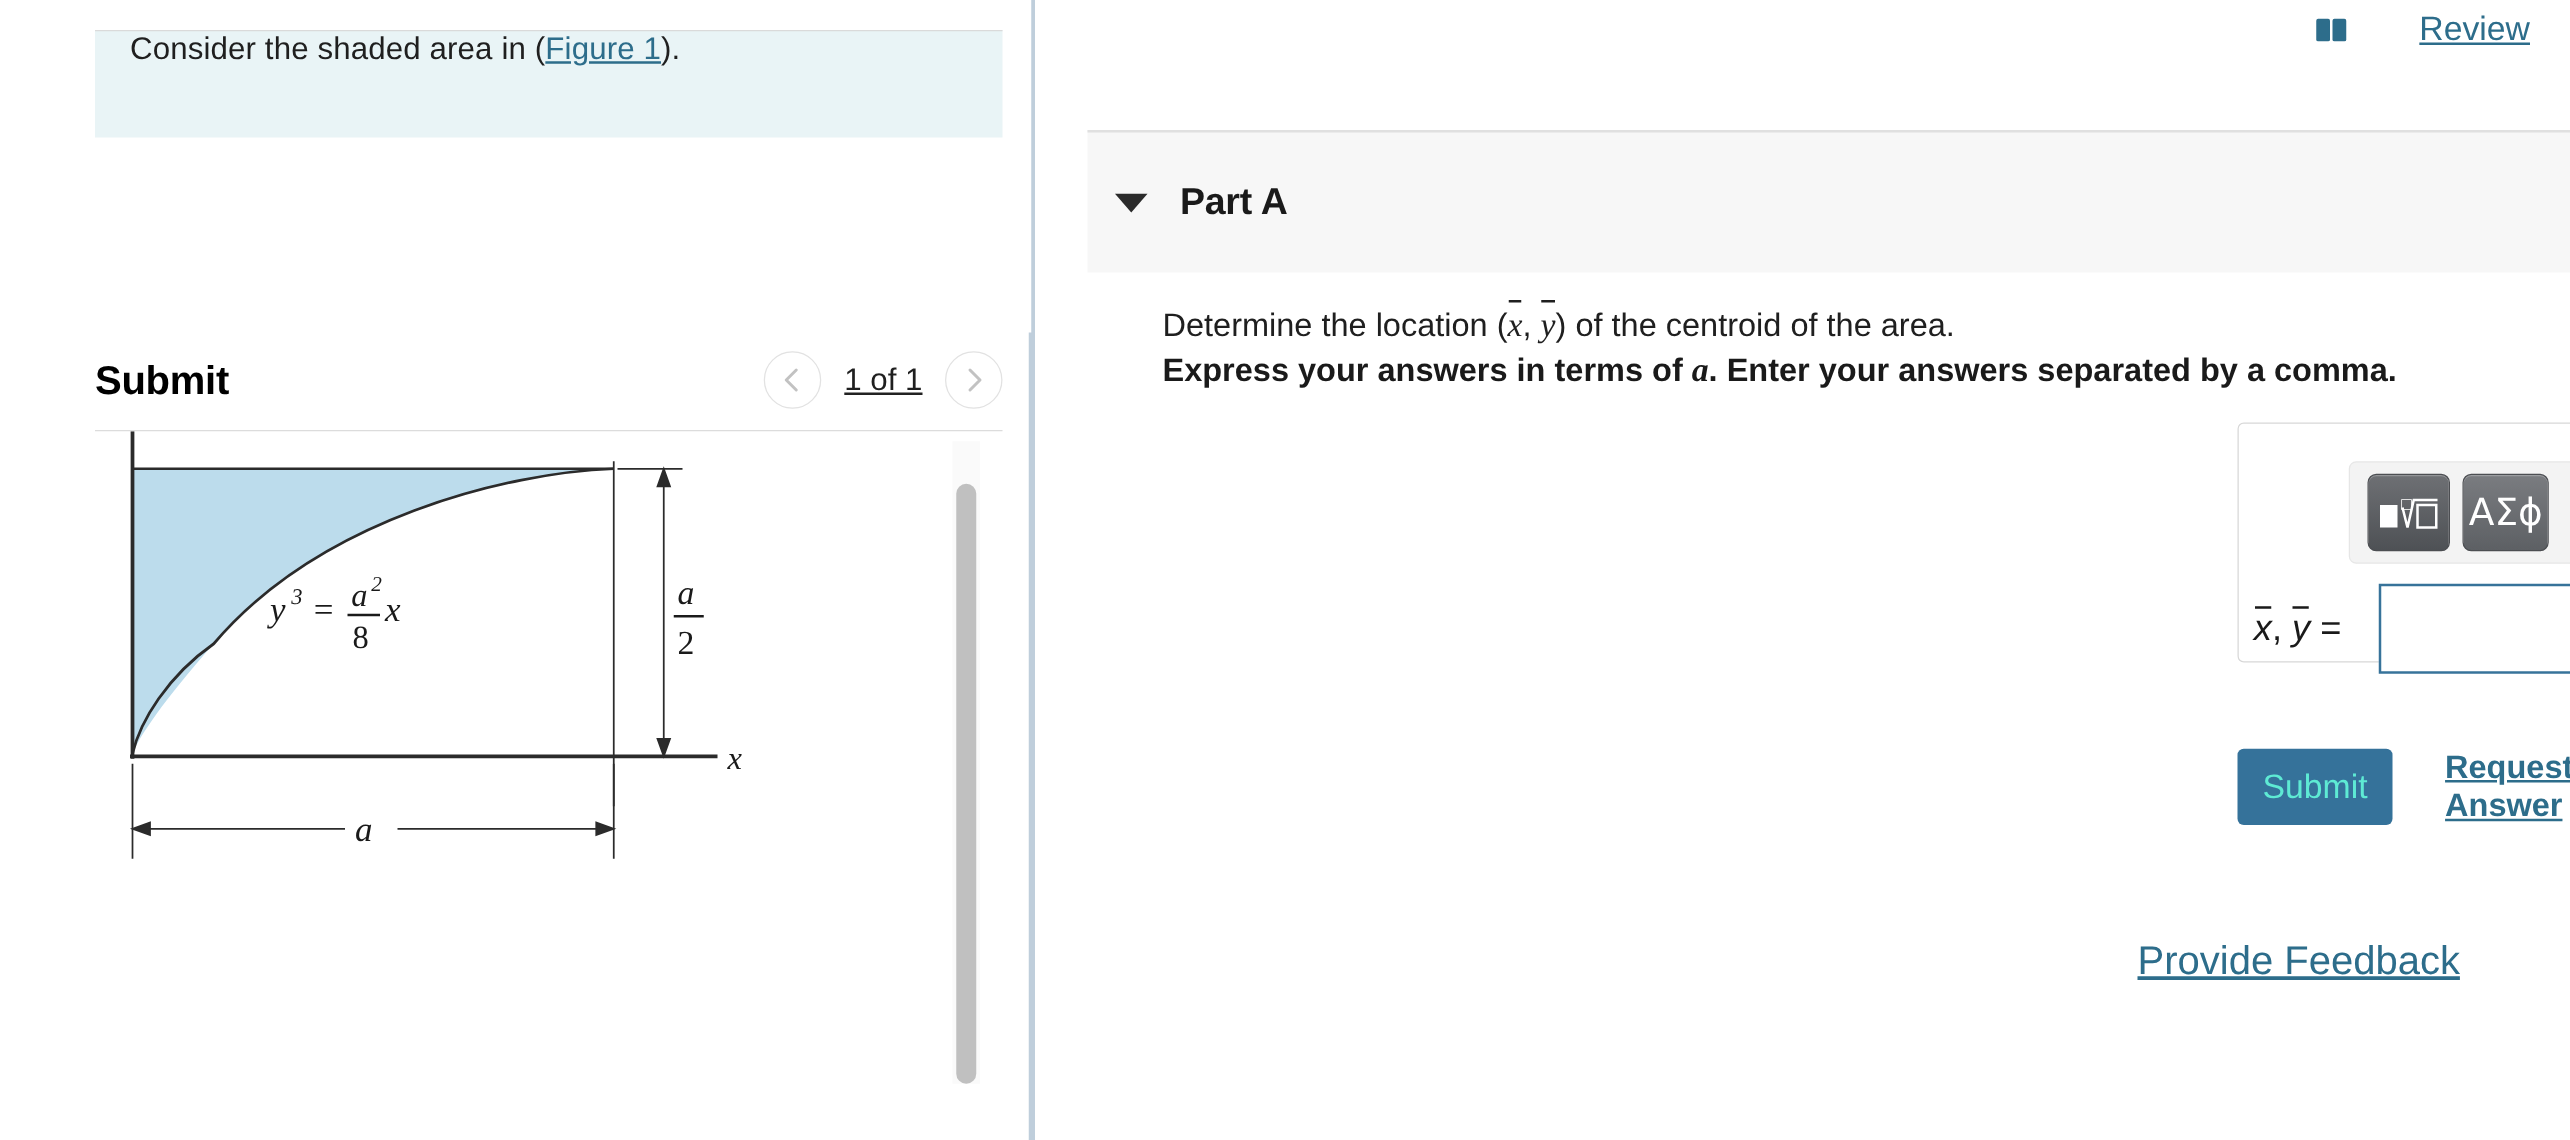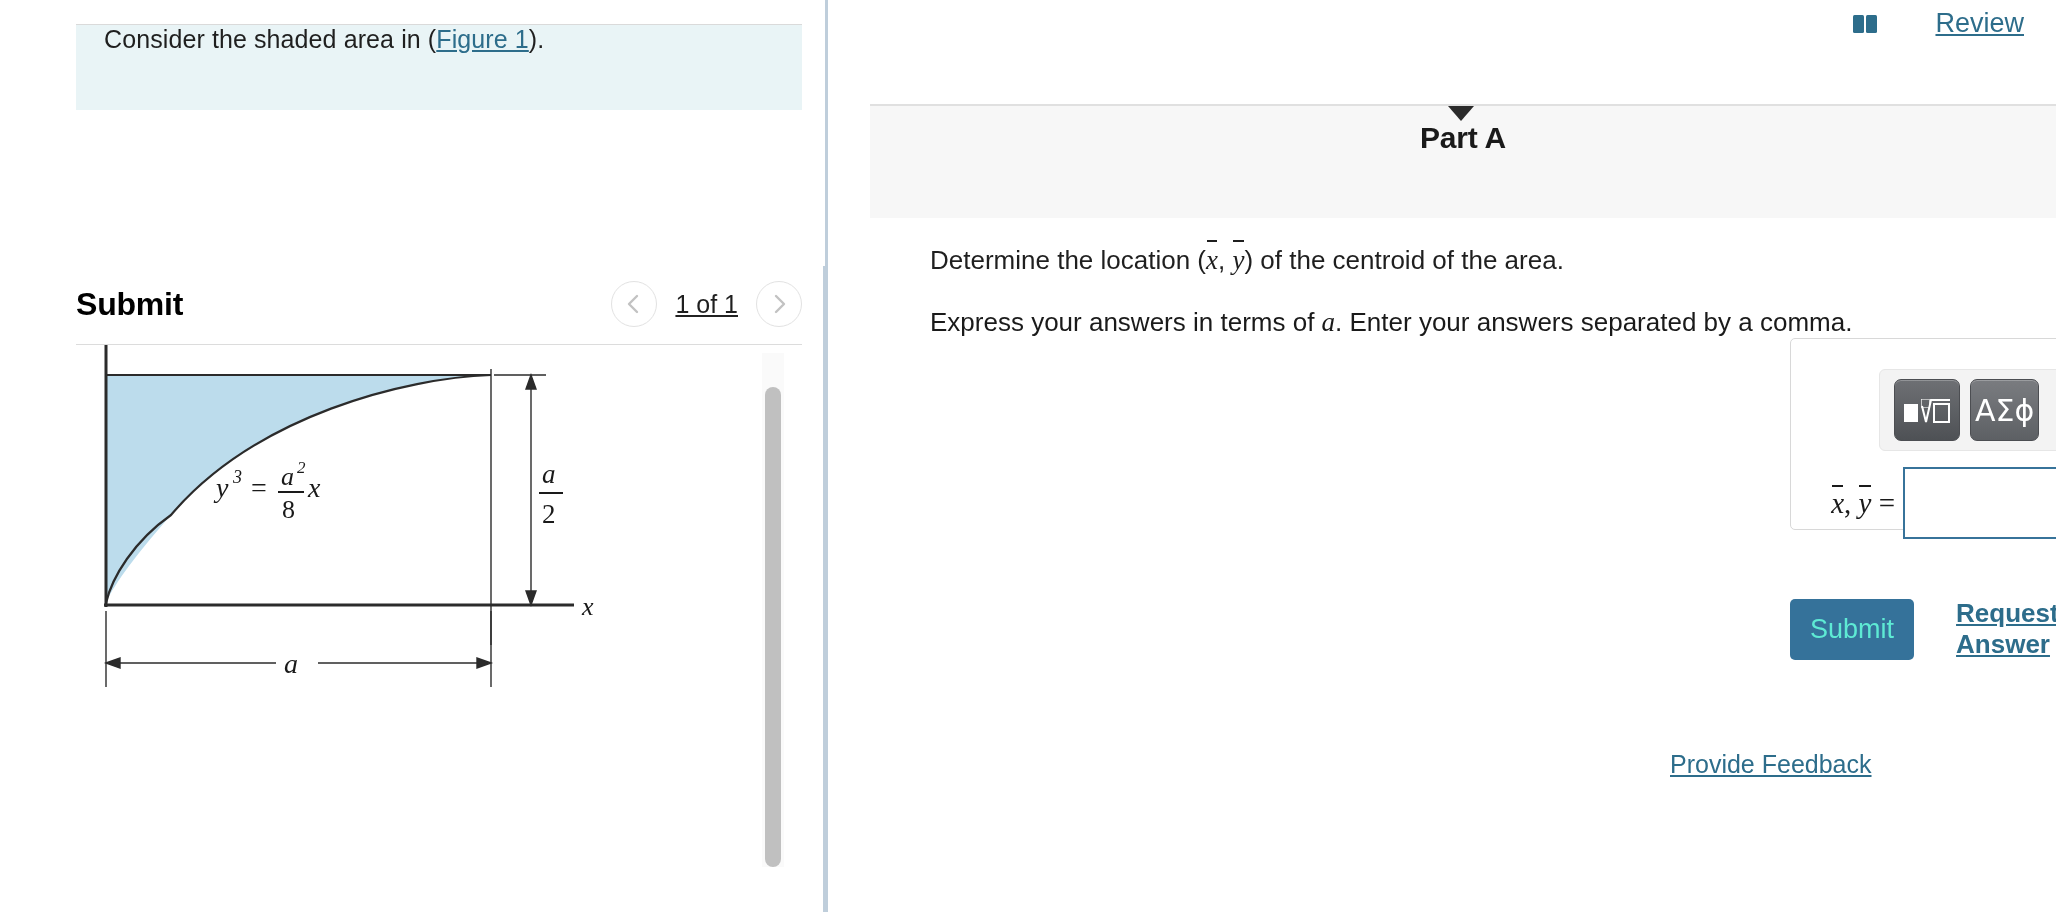--- a/index.html
+++ b/index.html
@@ -108,41 +108,41 @@
   .review-link {
     font-size: 27px; color: #2d6d8b;
     text-decoration: underline; font-weight: normal; margin-left: 47px;
   }
 
   .part-band {
     position: absolute; left: 42px; top: 104px;
     width: 1186px; height: 114px;
     background: #f7f7f7;
     border-top: 2px solid #e0e0e0;
-    display: flex; align-items: center; flex-direction: column;
+    display: flex; align-items: center;
   }
   .caret {
     margin-left: 22px; margin-right: 26px;
     width: 0; height: 0;
     border-left: 13px solid transparent;
     border-right: 13px solid transparent;
     border-top: 15px solid #2b2b2b;
   }
   .part-title {
     font-size: 30px; font-weight: bold; color: #1a1a1a;
     letter-spacing: -.2px;
   }
 
   .qwrap { position: absolute; left: 102px; top: 242px; width: 1100px; }
   .q-line {
     font-size: 26px; color: #1f1f1f; line-height: 1.35;
   }
   .q-bold {
-    font-size: 26px; color: #1a1a1a; font-weight: normal;
-    margin-top: 26px; line-height: 1.35;
+    font-size: 26px; color: #1a1a1a; font-weight: bold;
+    line-height: 1.35;
   }
   .mathi {
     font-family: "Liberation Serif", serif;
     font-style: italic;
     font-size: 27px;
   }
   .ovl { position: relative; display: inline-block; }
   .ovl::after {
     content: ""; position: absolute;
     left: 4%; right: 6%; top: -2px; height: 2px;
@@ -176,22 +176,22 @@
     color: #ffffff;
   }
   .mbtn.first { margin-left: 14px; background: linear-gradient(#6e7074, #4e5155); }
   .mbtn-greek { font-family: "DejaVu Sans", sans-serif; font-size: 30px; padding: 0 4px; }
 
   .answer-row {
     position: absolute; left: 12px; top: 128px;
     width: 900px; display: flex; align-items: center;
   }
   .answer-label {
-    width: 100px; text-align: right; padding-right: 8px;
-    font-family: Liberation Serif, serif;
+    width: 100px; text-align: left; padding-right: 8px;
+    font-family: Liberation Sans, sans-serif;
     font-size: 29px; color: #1a1a1a;
   }
   .answer-input {
     width: 720px; height: 72px;
     border: 2px solid #37739a;
     background: #ffffff;
     font-size: 24px; padding: 0 12px;
     font-family: "Liberation Sans", sans-serif;
     outline: none;
   }
@@ -208,22 +208,22 @@
     padding: 15px 20px;
     cursor: pointer;
   }
   .request-link {
     margin-left: 42px;
     font-size: 26px; font-weight: bold;
     color: #2d6d8b; text-decoration: underline;
   }
 
   .feedback-link {
-    position: absolute; left: 842px; top: 750px;
-    font-size: 25px; color: #2d6d8b; 
+    position: absolute; left: 882px; top: 750px;
+    font-size: 32px; color: #2d6d8b; 
   }
 </style>
 </head>
 <body>
 
 <div class="page">
 
   <div class="left-panel">
 
     <div class="callout">

